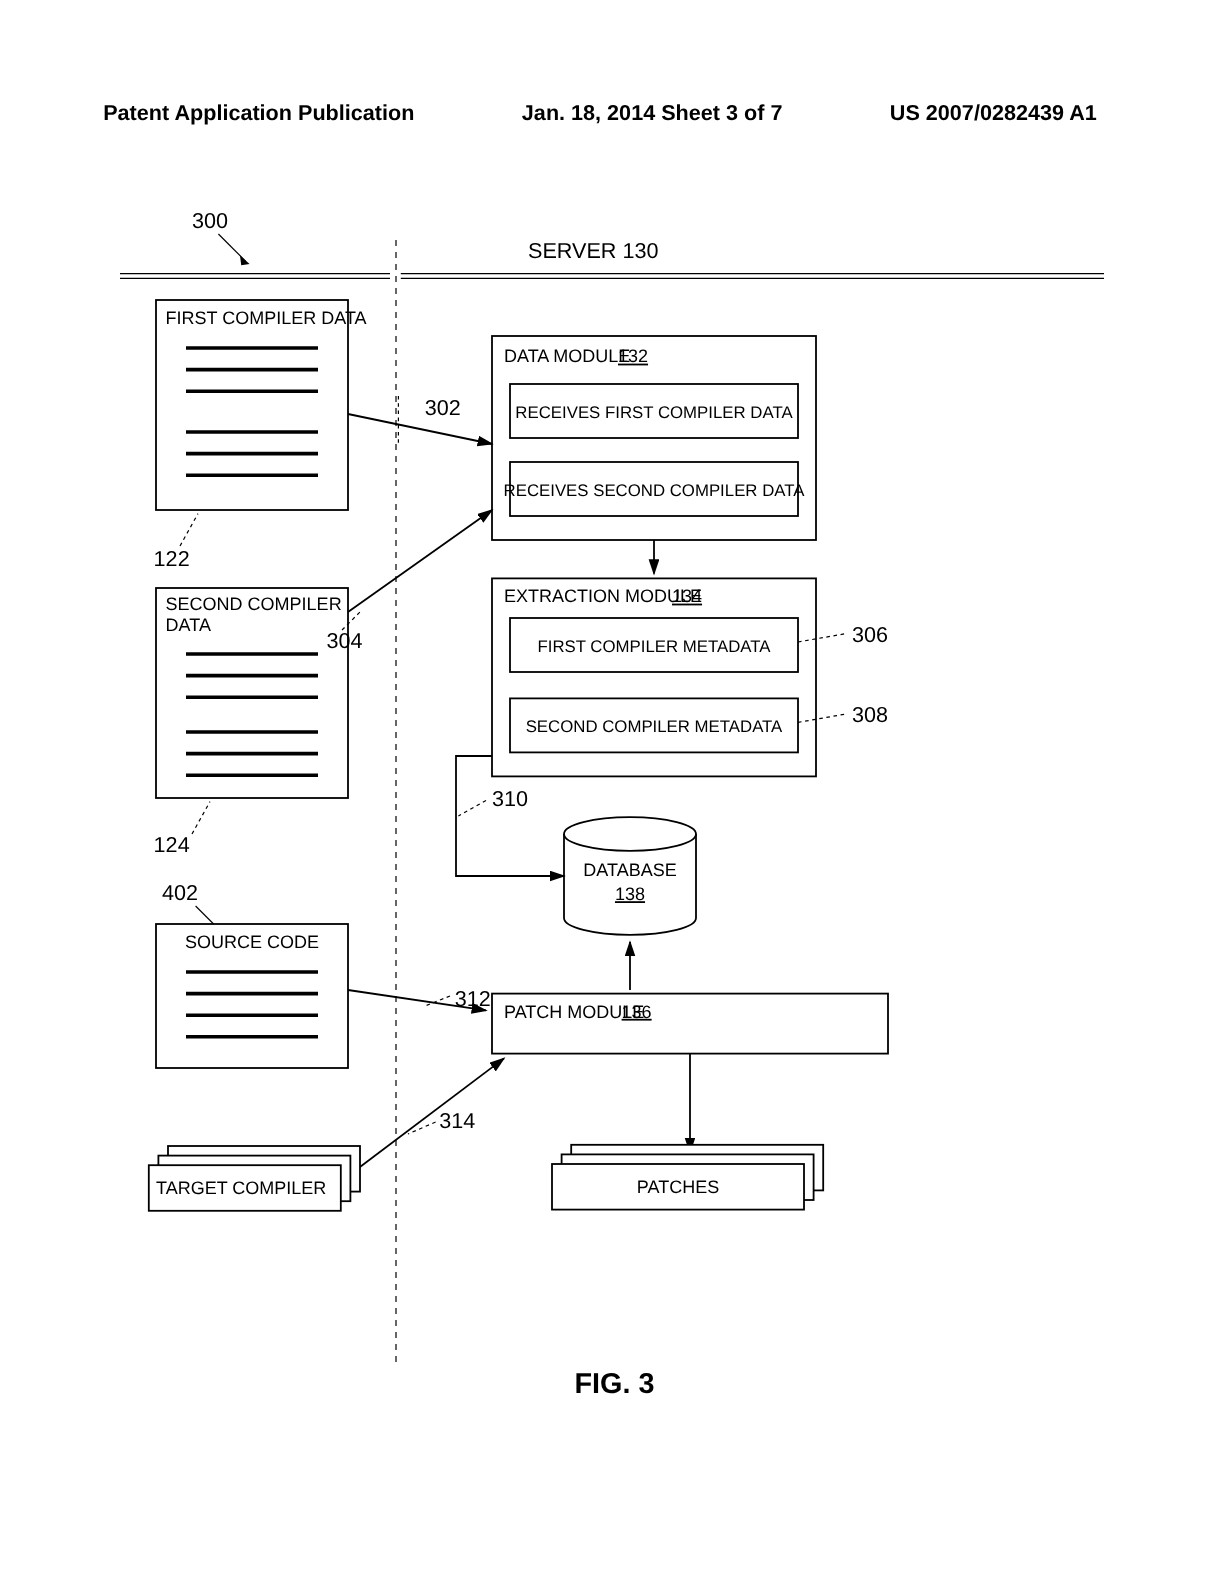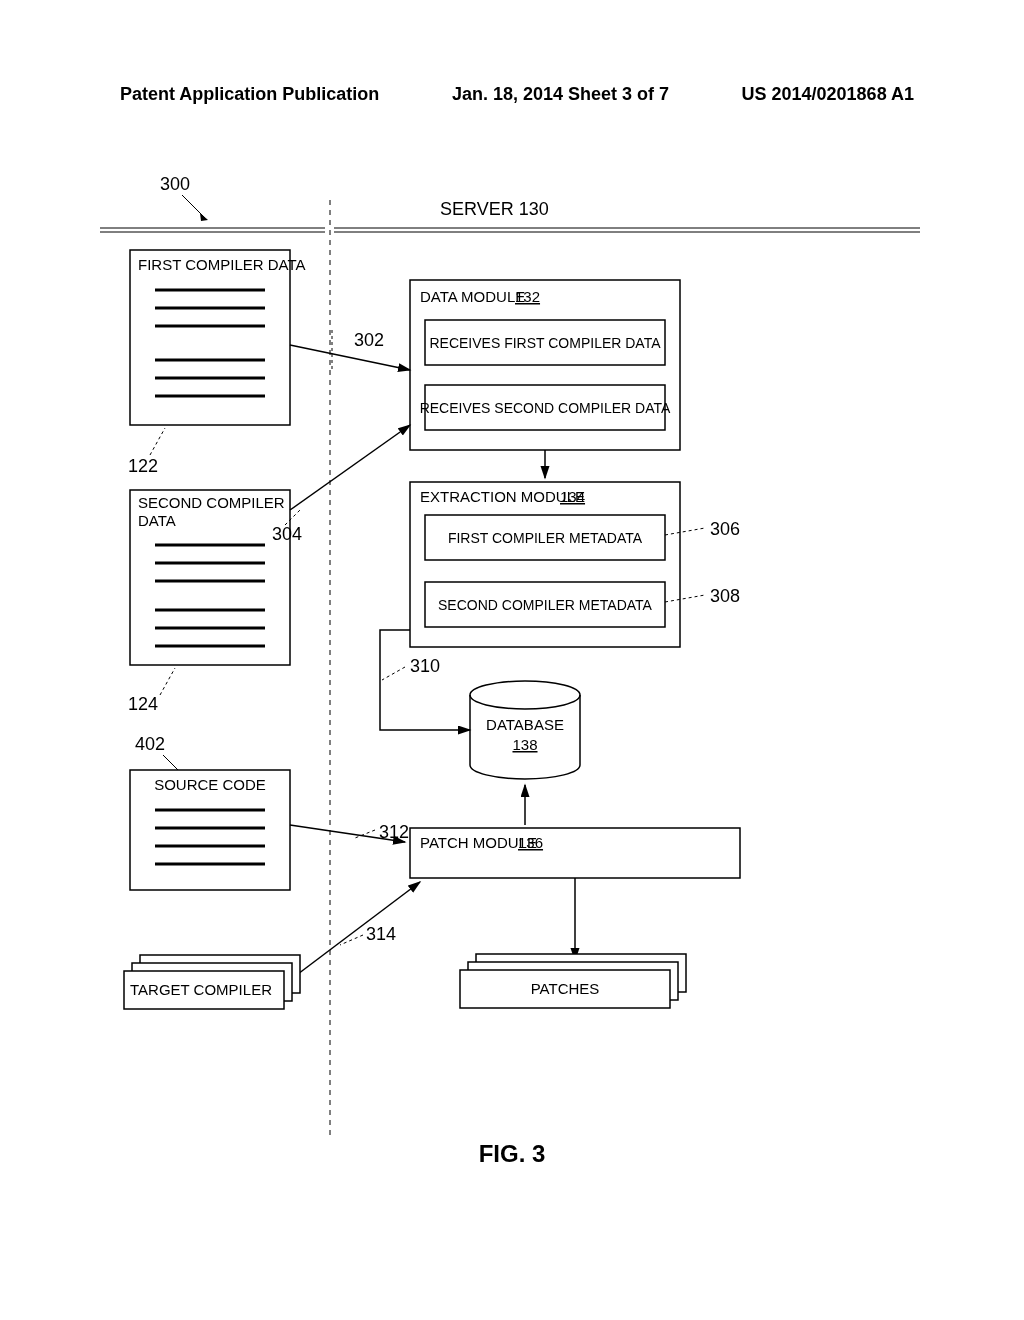--- a/index.html
+++ b/index.html
@@ -9,21 +9,21 @@
     background: #fff;
     font-family: "Arial Narrow", Arial, sans-serif;
     position: relative;
     color: #000;
   }
   .header {
     position: absolute;
     top: 84px;
     left: 0;
     width: 100%;
-    padding: 0 110px 0 120px;
+    padding: 0 110px 0 86px;
     display: flex;
     justify-content: space-between;
     font-size: 18px;
     font-weight: bold;
   }
   .header .center { font-weight: bold; }
   .header .right { font-weight: bold; }
   svg.diagram {
     position: absolute;
     top: 170px;
@@ -46,21 +46,21 @@
     font-stretch: condensed;
     fill: #000;
   }
 </style>
 </head>
 <body>
 
 <div class="header">
   <span>Patent Application Publication</span>
   <span class="center">Jan. 18, 2014  Sheet 3 of 7</span>
-  <span class="right">US 2014/0201868 A1</span>
+  <span class="right">US 2007/0282439 A1</span>
 </div>
 
 <svg class="diagram" viewBox="0 0 824 1000">
   <defs>
     <marker id="arrow" markerWidth="10" markerHeight="10" refX="8" refY="3" orient="auto">
       <path d="M0,0 L9,3 L0,6 Z" fill="#000"></path>
     </marker>
   </defs>
 
   <text x="60" y="20" font-size="18">300</text>

